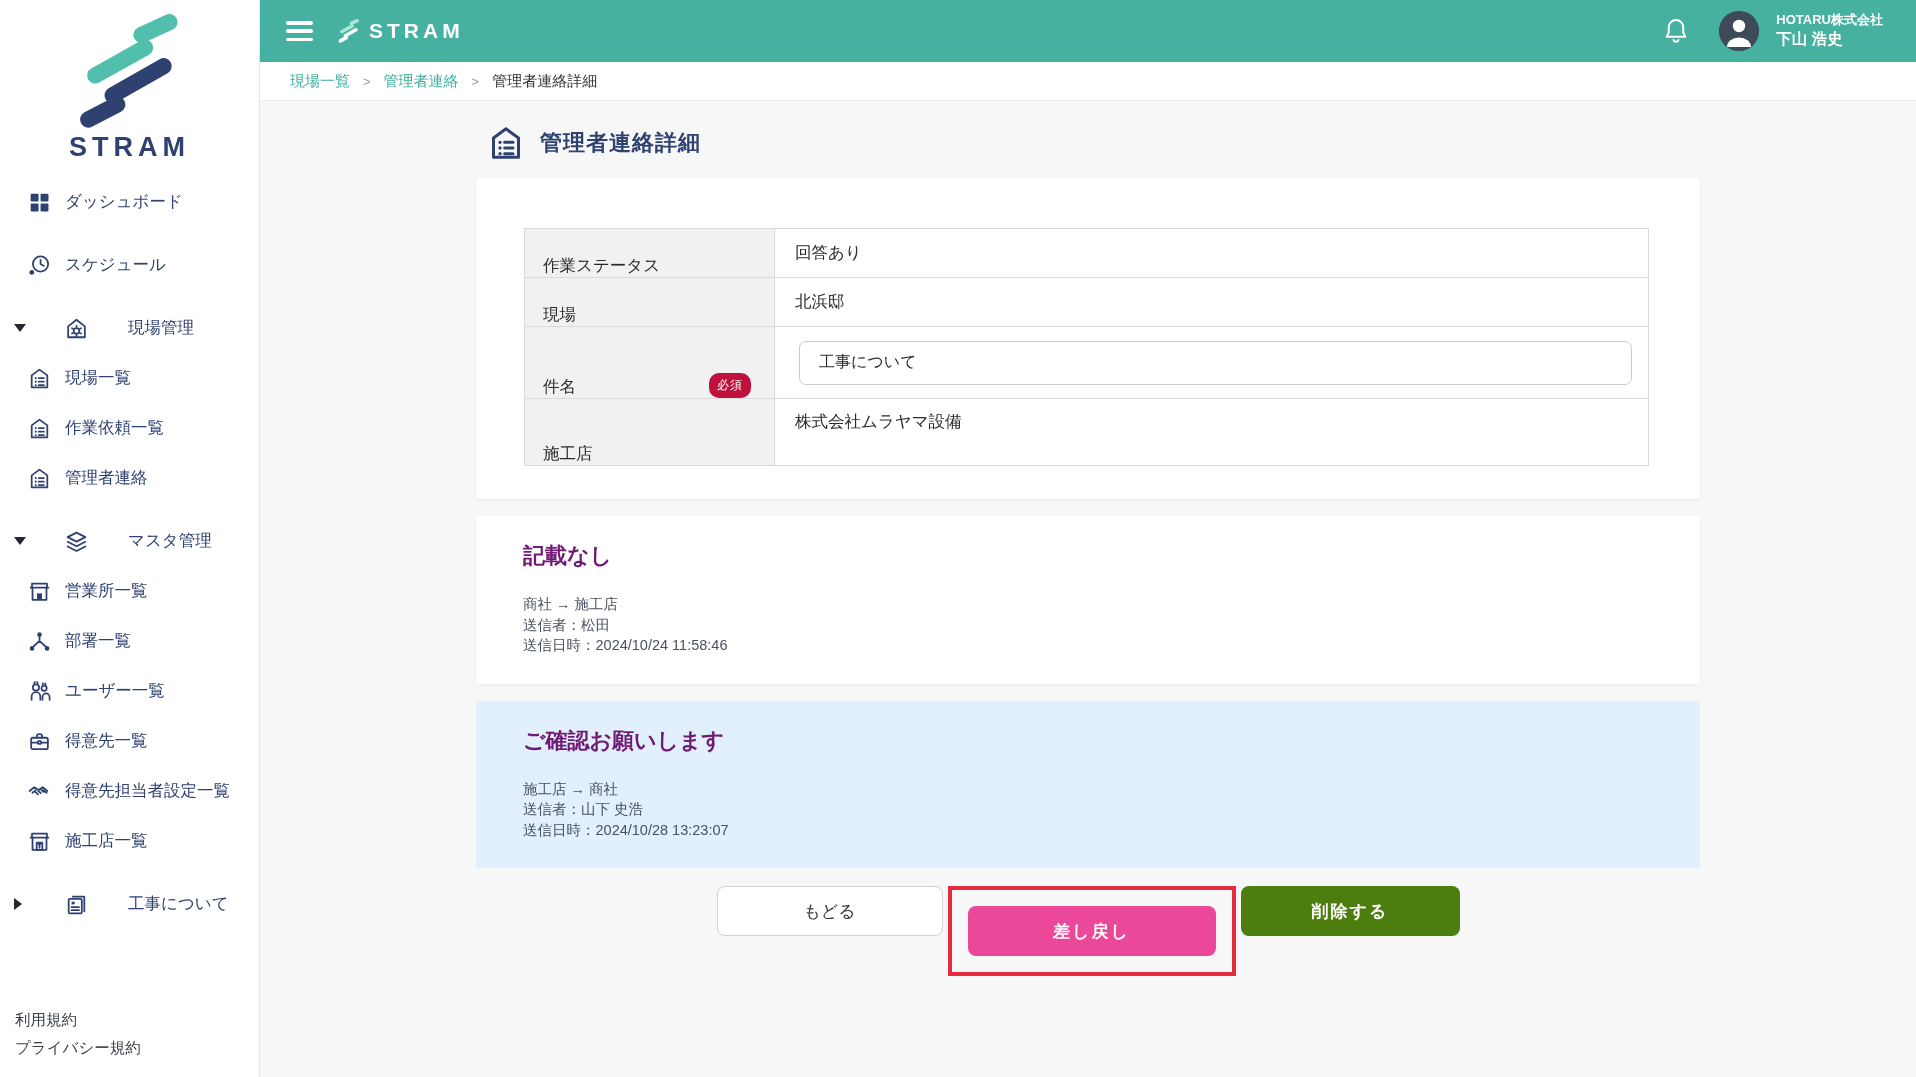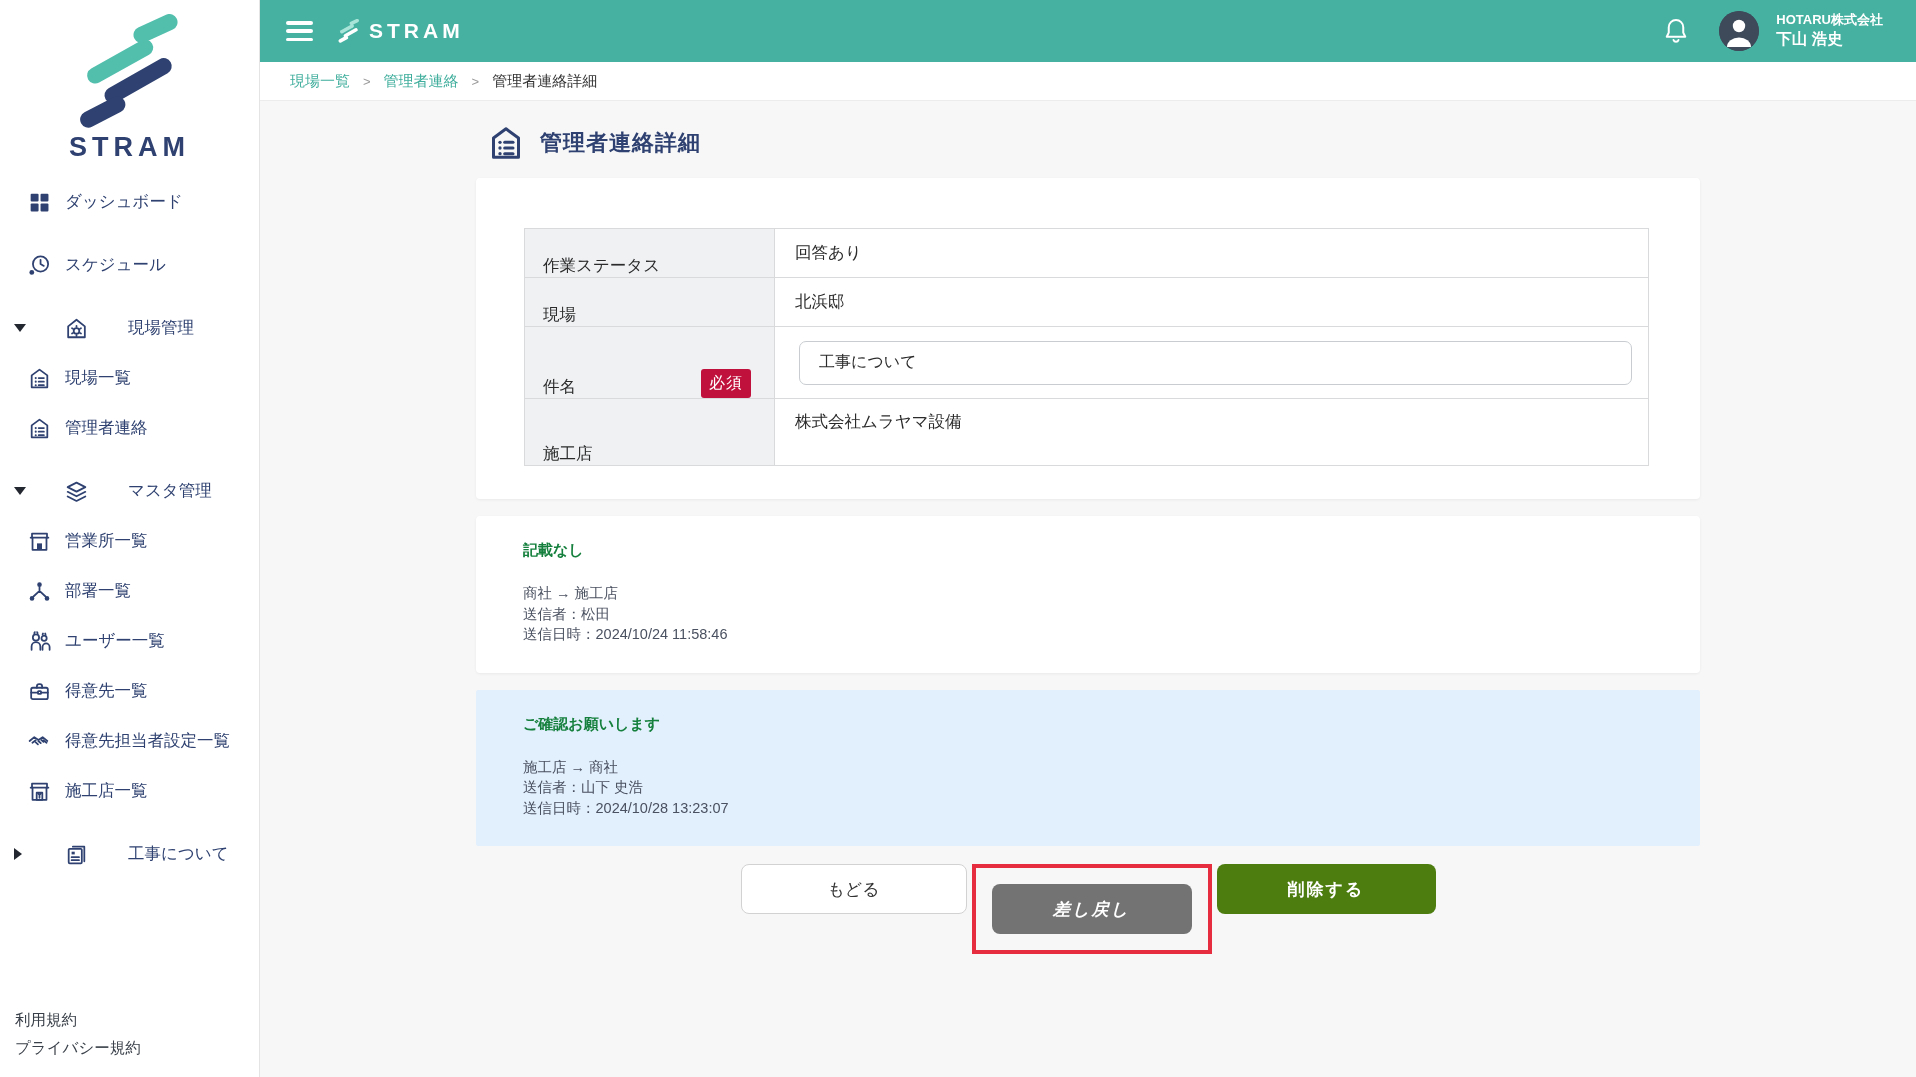--- a/index.html
+++ b/index.html
@@ -65,39 +65,39 @@
   .detail-table { border:1px solid #d8dadc; }
   .trow { display:flex; border-top:1px solid #d8dadc; }
   .trow:first-child { border-top:none; }
   .tlabel { width:250px; min-width:250px; background:#eff1f3; border-right:1px solid #d8dadc;
     display:flex; align-items:flex-end; padding:0 12px 0 18px; font-size:16.5px; color:#2b2b2b; }
   .tvalue { flex:1; display:flex; align-items:center; padding-left:20px;
     font-size:16.5px; color:#2b2b2b; background:#fff; }
   .h48{height:48px;} .h49{height:49px;} .h72{height:72px;} .h67{height:67px;}
   .tvalue.top { align-items:flex-start; padding-top:12px; }
   .tlabel .lbl-text { flex:1; }
-  .req-badge { background:#c0113c; color:#fff; font-size:16px; padding:4px 8px;
-    border-radius:3px; margin-right:11px; letter-spacing:1px; }
+  .req-badge { background:#c0113c; color:#fff; font-size:12px; padding:4px 8px;
+    border-radius:10px; margin-right:11px; letter-spacing:1px; }
   .tvalue.input-cell { padding:0 16px 0 24px; }
   .subject-input { width:100%; height:44px; border:1px solid #c9cdd1; border-radius:7px;
     font-size:16px; color:#2b2b2b; padding:0 19px; outline:none;
     font-family:"Liberation Sans","DejaVu Sans",sans-serif; }
 
   .msg-card { margin-top:17px; padding:25px 47px 28px 47px; }
   .msg-card.plain { background:#fff; border-radius:4px; box-shadow:0 1px 3px rgba(0,0,0,0.06); }
   .msg-card.info { background:#e2effc; border-radius:2px; box-shadow:none; }
-  .msg-title { font-size:15px; font-weight:bold; color:#15803d; }
+  .msg-title { font-size:22px; font-weight:bold; color:#701a75; }
   .msg-meta { margin-top:23px; font-size:14.5px; color:#4a5160; line-height:1.42; }
 
   .actions-row { display:flex; align-items:flex-start; justify-content:center; gap:5px; margin-top:18px; }
   .btn { height:50px; border:none; border-radius:8px; font-size:17px; cursor:pointer;
     font-family:"Liberation Sans","DejaVu Sans",sans-serif; }
   .btn-back { width:226px; background:#fff; border:1px solid #d2d2d2; color:#333; }
   .annotation-box { border:4px solid #e52d3f; padding:16px; display:flex; }
-  .btn-sendback { width:200px; background:#737373; color:#fff; font-weight:600; letter-spacing:2px;font-style:italic; }
+  .btn-sendback { width:248px; background:#ec4899; color:#fff; font-weight:600; letter-spacing:2px; }
   .btn-delete { width:219px; background:#4d7c0f; color:#fff; font-weight:600; letter-spacing:2px; }
 
   svg.icon-nav { stroke:#2E4170; fill:none; stroke-width:1.7; stroke-linecap:round; stroke-linejoin:round; }
   svg.icon-nav .fill { fill:#2E4170; stroke:none; }
   svg.icon-title { stroke:#2E4170; fill:none; stroke-width:1.8; stroke-linecap:round; stroke-linejoin:round; }
   svg.icon-title .fill { fill:#2E4170; stroke:none; }
 </style>
 </head>
 <body>
 
@@ -153,20 +153,32 @@
           <circle class="fill" cx="8.4" cy="11.6" r="1"></circle>
             <line x1="11.2" y1="11.6" x2="16.2" y2="11.6"></line>
           <circle class="fill" cx="8.4" cy="15" r="1"></circle>
             <line x1="11.2" y1="15" x2="16.2" y2="15"></line>
           <circle class="fill" cx="8.4" cy="18.4" r="1"></circle>
             <line x1="11.2" y1="18.4" x2="16.2" y2="18.4"></line>
         </svg>
         <span>現場一覧</span>
       </div>
 
+      <div class="nav-item">
+        <svg class="icon-nav nav-icon" viewBox="0 0 24 24">
+          <path d="M4.5 9 L12 3.5 L19.5 9 V20.5 H4.5 Z"></path>
+          <circle class="fill" cx="8.4" cy="11.6" r="1"></circle>
+            <line x1="11.2" y1="11.6" x2="16.2" y2="11.6"></line>
+          <circle class="fill" cx="8.4" cy="15" r="1"></circle>
+            <line x1="11.2" y1="15" x2="16.2" y2="15"></line>
+          <circle class="fill" cx="8.4" cy="18.4" r="1"></circle>
+            <line x1="11.2" y1="18.4" x2="16.2" y2="18.4"></line>
+        </svg>
+        <span>作業依頼一覧</span>
+      </div>
 
       <div class="nav-item">
         <svg class="icon-nav nav-icon" viewBox="0 0 24 24">
           <path d="M4.5 9 L12 3.5 L19.5 9 V20.5 H4.5 Z"></path>
           <circle class="fill" cx="8.4" cy="11.6" r="1"></circle>
             <line x1="11.2" y1="11.6" x2="16.2" y2="11.6"></line>
           <circle class="fill" cx="8.4" cy="15" r="1"></circle>
             <line x1="11.2" y1="15" x2="16.2" y2="15"></line>
           <circle class="fill" cx="8.4" cy="18.4" r="1"></circle>
             <line x1="11.2" y1="18.4" x2="16.2" y2="18.4"></line>

